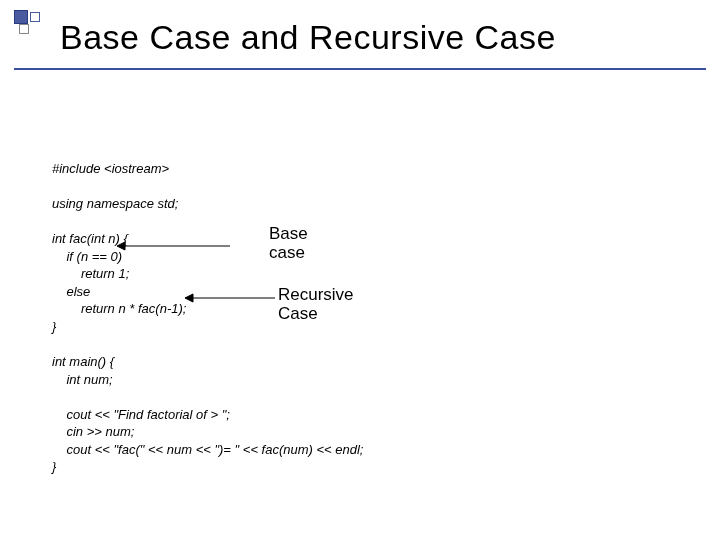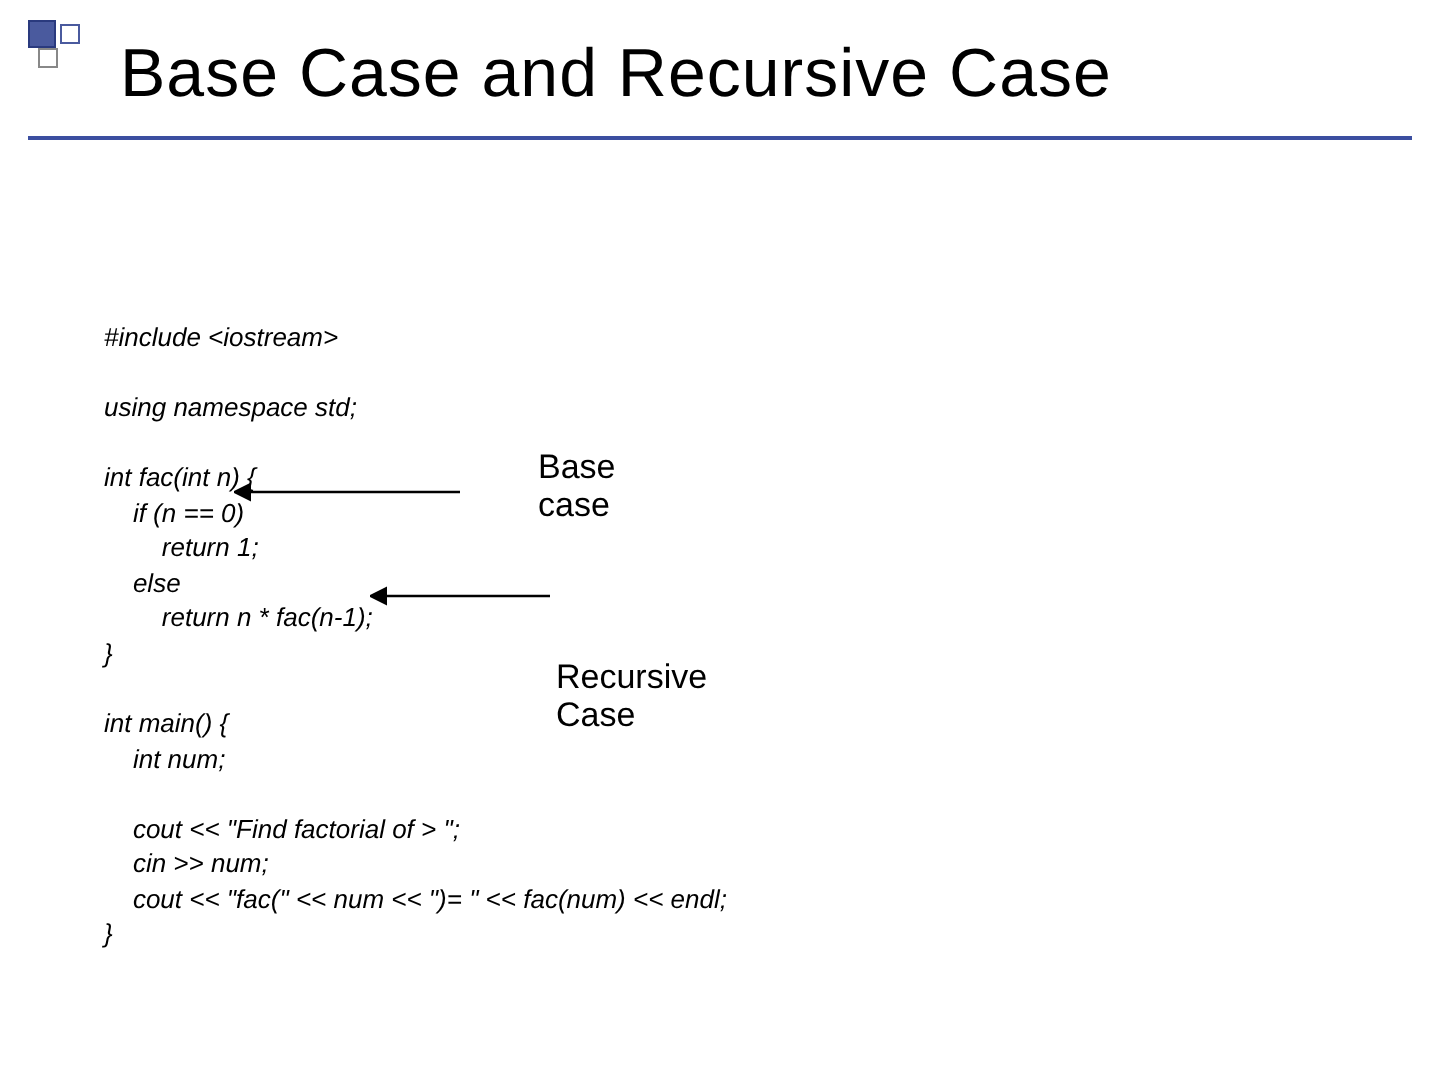--- a/index.html
+++ b/index.html
@@ -78,21 +78,21 @@
     font-style: italic;
     line-height: 1.35;
     white-space: pre;
   }
   .annot {
     position: absolute;
     font-size: 17px;
     line-height: 1.1;
   }
   .annot.base { left: 230px; top: 225px; margin-left: 39px; }
-  .annot.rec  { left: 278px; top: 286px; margin-top: 44px; }
+  .annot.rec  { left: 278px; top: 286px; }
   .arrow {
     position: absolute;
     stroke: #000;
     fill: none;
   }
 </style>
 </head>
 <body>
 
 <div class="slide">

